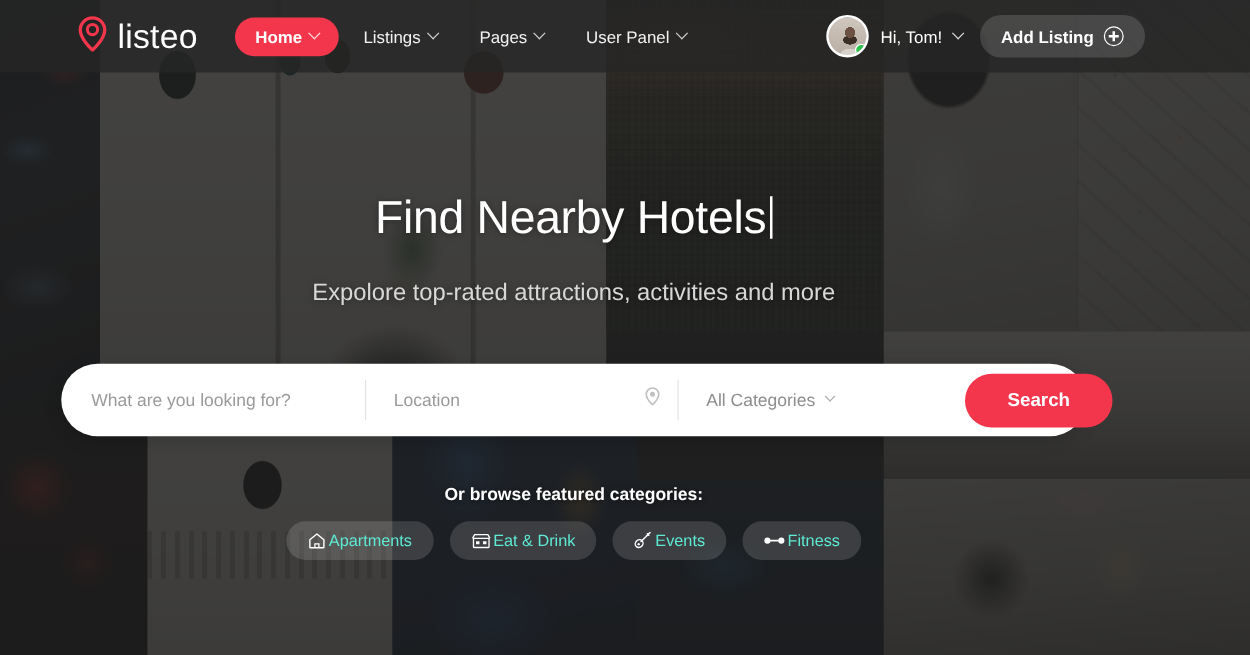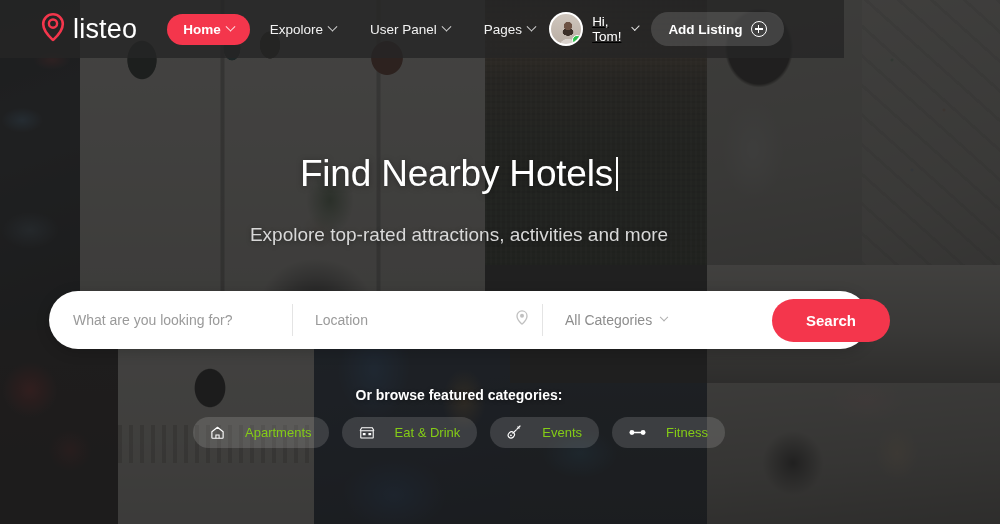--- a/index.html
+++ b/index.html
@@ -160,26 +160,26 @@
   .bg-overlay {
     position: absolute;
     inset: 0;
     background: rgba(30,30,30,.80);
   }
 
   
   .header {
     position: absolute;
     left: 0; top: 0;
-    width: 844px;
+    width: 1000px;
     height: 58px;
     background: rgba(38,38,38,.80);
     display: flex;
     align-items: center;
-    padding: 0 84px 0 40px;
+    padding: 0 84px 0 61px;
     z-index: 30;
   }
 
   .logo {
     display: flex;
     align-items: center;
     gap: 7px;
     margin-right: 30px;
     cursor: pointer;
   }
@@ -225,21 +225,20 @@
     margin-left: auto;
     display: flex;
     align-items: center;
     gap: 14px;
   }
   .user-box {
     display: flex;
     align-items: center;
     gap: 9px;
     cursor: pointer;
-    text-decoration: underline;
   }
   .avatar {
     position: relative;
     width: 34px; height: 34px;
     border-radius: 50%;
     border: 2px solid #fff;
     background:
       radial-gradient(circle 7px at 17px 12px, #6d5243 60%, transparent 62%),
       radial-gradient(ellipse 13px 10px at 17px 31px, #d9d2cc 60%, transparent 62%),
       radial-gradient(ellipse 9px 6px at 17px 18px, #3b2f28 60%, transparent 62%),
@@ -396,23 +395,23 @@
     text-shadow: 0 1px 4px rgba(0,0,0,.4);
   }
   .pills {
     margin-top: 14px;
     display: flex;
     gap: 13px;
   }
   .pill {
     display: flex;
     align-items: center;
-    gap: 20px;
+    gap: 2px;
     background: rgba(255,255,255,.14);
-    color: #84cc16;
+    color: #5eead4;
     font-size: 13px;
     padding: 8px 17px;
     border-radius: 40px;
     cursor: pointer;
     white-space: nowrap;
   }
   .pill svg { flex: 0 0 auto; display: block; }
 </style>
 </head>
 <body>
@@ -446,29 +445,29 @@
       </span>
       <span class="logo-text">listeo</span>
     </div>
 
     <div class="nav">
       <div class="nav-item active">
         <span>Home</span>
         <i class="chev"></i>
       </div>
       <div class="nav-item">
-        <span>Expolore</span>
+        <span>Listings</span>
+        <i class="chev"></i>
+      </div>
+      <div class="nav-item">
+        <span>Pages</span>
         <i class="chev"></i>
       </div>
       <div class="nav-item">
         <span>User Panel</span>
-        <i class="chev"></i>
-      </div>
-      <div class="nav-item">
-        <span>Pages</span>
         <i class="chev"></i>
       </div>
     </div>
 
     <div class="header-right">
       <div class="user-box">
         <div class="avatar">
           <span class="avatar-status"></span>
         </div>
         <span class="user-name">Hi, Tom!</span>

